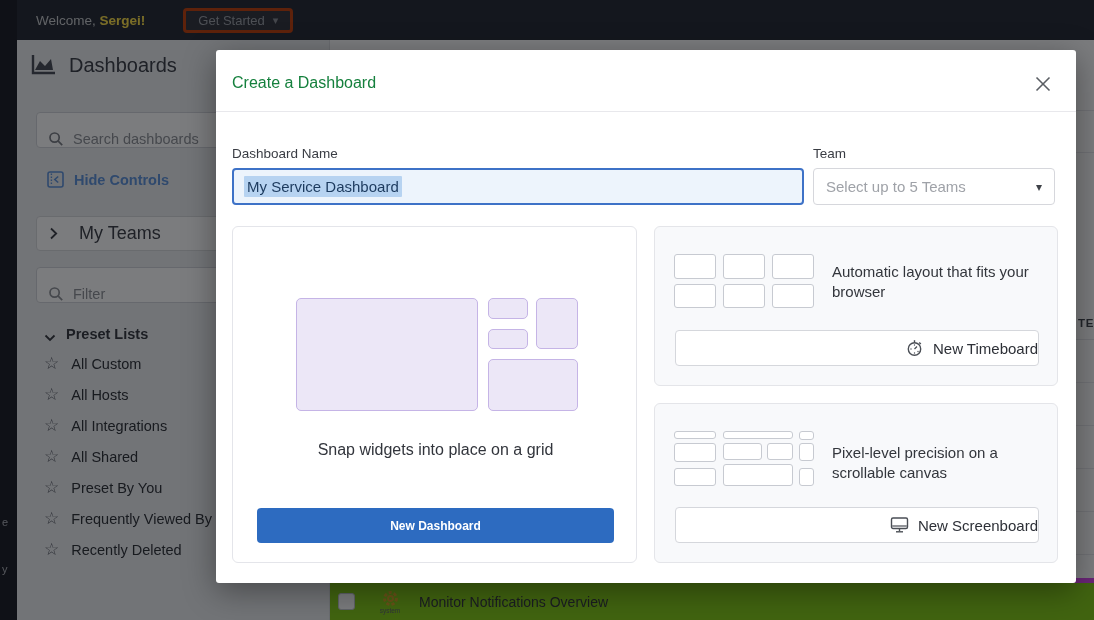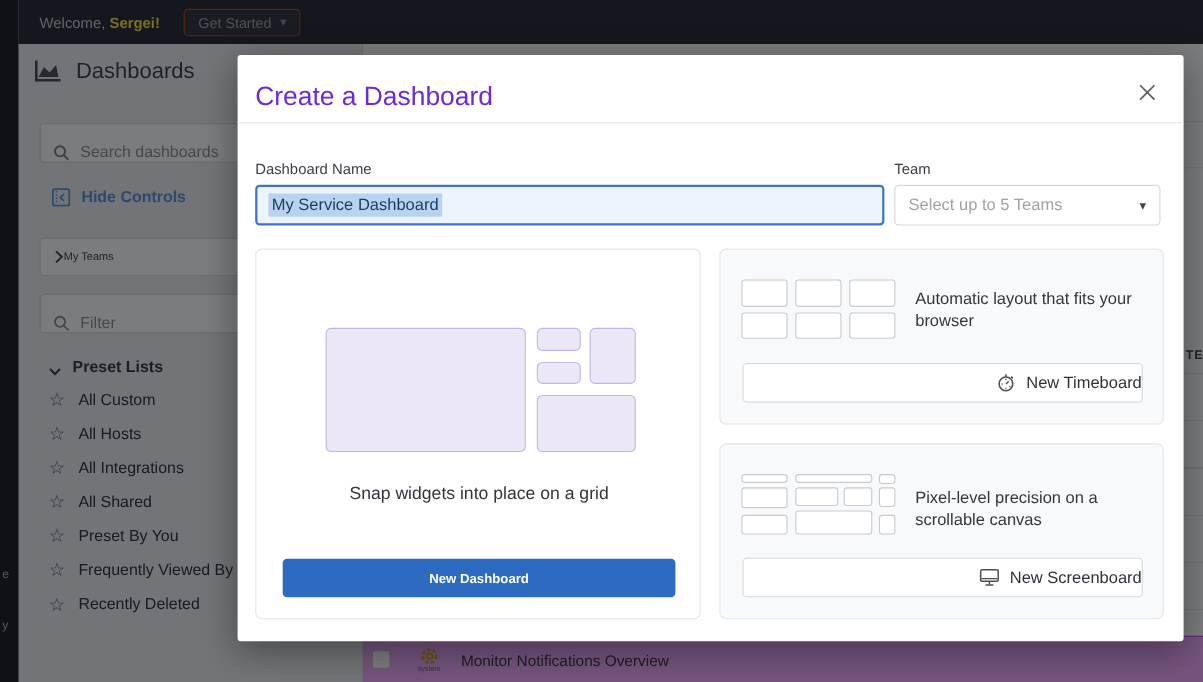--- a/index.html
+++ b/index.html
@@ -7,60 +7,60 @@
   body { font-family:"Liberation Sans", sans-serif; }
   #app { position:relative; width:1094px; height:620px; overflow:hidden; background:#fff; }
 
   
   .bg-layer { position:absolute; inset:0; z-index:0; }
   .left-rail { position:absolute; left:0; top:0; width:17px; height:620px; background:#1b1d25; }
   .rail-letter { position:absolute; left:2px; color:#aeb1b8; font-size:11px; }
   .topbar { position:absolute; left:17px; top:0; width:1077px; height:40px; background:#262a33; display:flex; align-items:center; }
   .welcome { margin-left:19px; font-size:13.5px; color:#c7c9cc; }
   .welcome b { color:#fde047; font-weight:700; }
-  .get-started { margin-left:22px; height:25px; padding:0 12px; display:flex; align-items:center; gap:8px;
-    background:#31343d; border:1px solid #c2410c; border-radius:4px; color:#9da0a7; font-size:13px;text-align:center; }
+  .get-started { margin-left:38px; height:25px; padding:0 12px; display:flex; align-items:center; gap:8px;
+    background:#31343d; border:3px solid #c2410c; border-radius:4px; color:#9da0a7; font-size:13px;text-align:center; }
   .get-started .caret { font-size:11px; color:#8a8d94; }
 
   .sidebar { position:absolute; left:17px; top:40px; width:313px; height:580px; background:#eceef1; border-right:1px solid #dcdee2; }
   .content { position:absolute; left:330px; top:40px; width:764px; height:580px; background:#ffffff; }
   .content-line { position:absolute; left:330px; width:764px; height:1px; background:#e7e8ec; }
   .rowlines { position:absolute; left:330px; top:340px; width:764px; height:238px;
     background:repeating-linear-gradient(to bottom, transparent 0 42px, #e9eaee 42px 43px); }
   .team-header { position:absolute; left:1078px; top:317px; font-size:11.5px; font-weight:700; letter-spacing:0.7px; color:#41444c; }
 
   .page-title-row { position:absolute; left:30px; top:54px; display:flex; align-items:center; gap:12px; }
   .page-title { font-size:20px; font-weight:500; color:#3b3e46; }
 
   .side-input { position:absolute; left:36px; width:262px; height:36px; background:#fff; border:1px solid #d3d5da; border-radius:4px;
     display:flex; align-items:flex-end; gap:9px; padding:0 11px; }
   .side-input .ph { font-size:14.5px; color:#8e9197; }
   .hide-controls { position:absolute; left:47px; top:171px; display:flex; align-items:center; gap:10px; color:#5e93dc; font-size:14.5px; font-weight:600; }
   .my-teams { position:absolute; left:36px; top:216px; width:262px; height:35px; background:#fff; border:1px solid #d9dade; border-radius:4px;
-    display:flex; align-items:center; gap:0; padding:0 12px; font-size:10px; color:#3c3f46; }
+    display:flex; align-items:center; gap:21px; padding:0 12px; font-size:18px; color:#3c3f46; }
   .preset-head { position:absolute; left:44px; top:326px; display:flex; align-items:flex-end; gap:10px; font-size:14.5px; font-weight:700; color:#35383f; }
   .preset-list { position:absolute; left:44px; top:348px; display:flex; flex-direction:column; }
   .preset-item { height:31px; display:flex; align-items:center; gap:12px; }
   .preset-item .star { font-size:17px; color:#63666e; line-height:1; }
   .preset-item .lbl { font-size:14.5px; color:#2e3137; white-space:nowrap; }
 
-  .bottom-row { position:absolute; left:330px; top:578px; width:764px; height:42px; background:#f0abfc; border-top:1px solid #d946ef;
+  .bottom-row { position:absolute; left:330px; top:578px; width:764px; height:42px; background:#84cc16; border-top:5px solid #d946ef;
     display:flex; align-items:center; }
   .checkbox { width:17px; height:17px; margin-left:8px; border:1.5px solid #c3c7cf; border-radius:3px; background:#fff; }
   .integration { width:46px; display:flex; flex-direction:column; align-items:center; margin-left:12px; }
   .integration .sys-label { font-size:6.5px; color:#60646b; margin-top:-1px; }
   .row-title { margin-left:6px; font-size:14px; color:#33363c; }
 
   
   .overlay { position:absolute; inset:0; background:rgba(6,8,12,0.53); z-index:1; }
 
   
   .modal { position:absolute; left:216px; top:50px; width:860px; height:533px; background:#fff; border-radius:3px;
     box-shadow:0 8px 32px rgba(0,0,0,0.38); z-index:2; }
-  .modal-title { position:absolute; left:16px; top:24px; font-size:24px; font-weight:500; color:#6d28d9;text-align:center; }
+  .modal-title { position:absolute; left:16px; top:24px; font-size:16px; font-weight:500; color:#15803d;text-align:center; }
   .modal-close { position:absolute; right:22px; top:23px; width:22px; height:22px; display:flex; align-items:center; justify-content:center; cursor:pointer; }
   .modal-divider { position:absolute; left:0; top:61px; width:860px; height:1px; background:#e8e8ec; }
 
   .field-label { position:absolute; font-size:13.5px; color:#3a3d44; }
   .name-input { position:absolute; left:16px; top:118px; width:572px; height:37px; background:#edf4fc; border:2px solid #3e72c7; border-radius:4px;
     display:flex; align-items:center; padding:0 10px; font-size:15px; color:#1c3a5e; }
   .name-input .sel { background:#b7d3f1; padding:2px 3px; border-radius:1px; }
   .team-select { position:absolute; left:597px; top:118px; width:242px; height:37px; background:#fff; border:1px solid #d6d7dc; border-radius:4px;
     display:flex; align-items:center; justify-content:space-between; padding:0 12px; }
   .team-select .ph { font-size:15px; color:#9fa2a8; }

